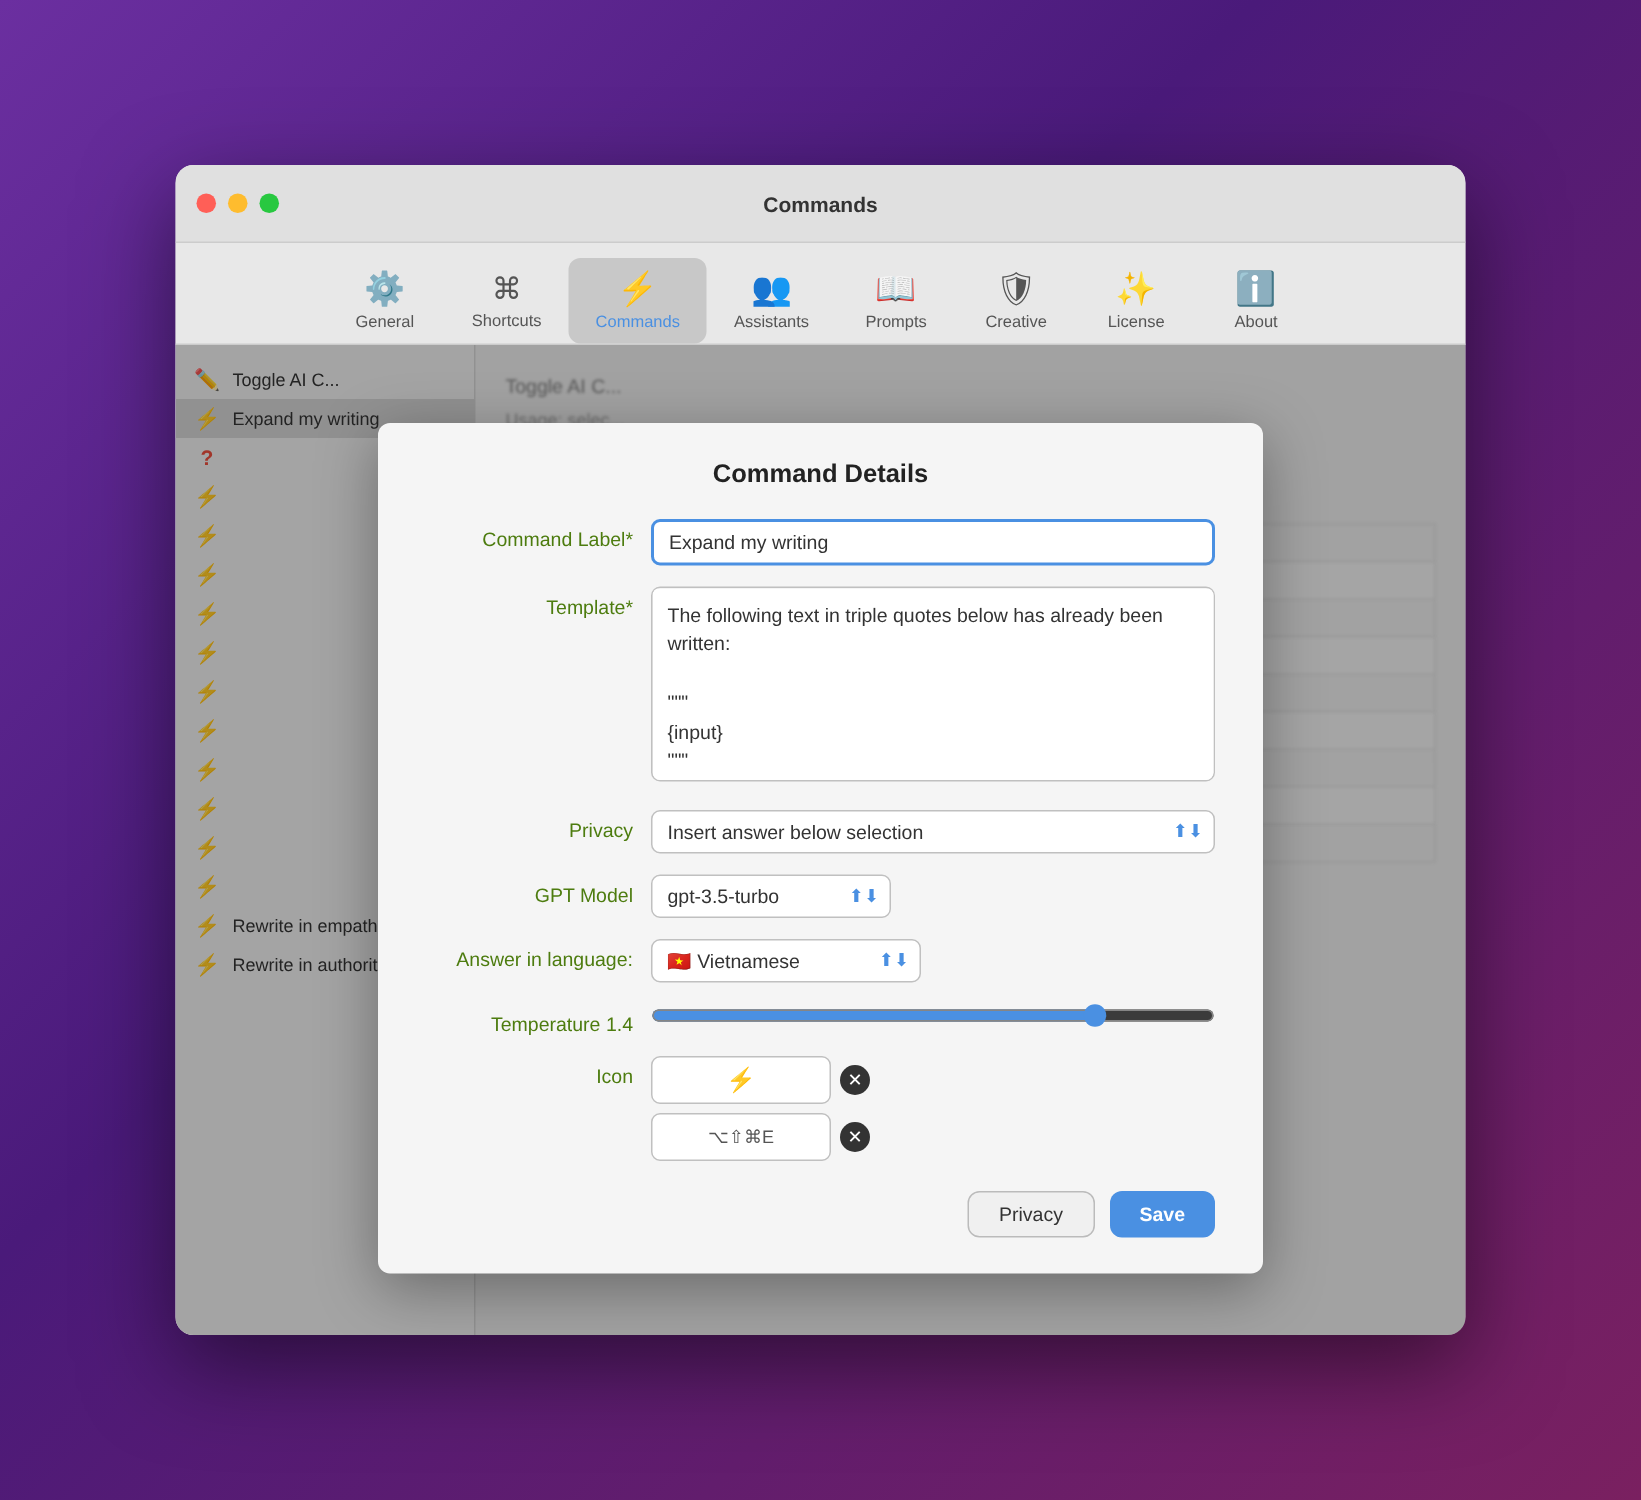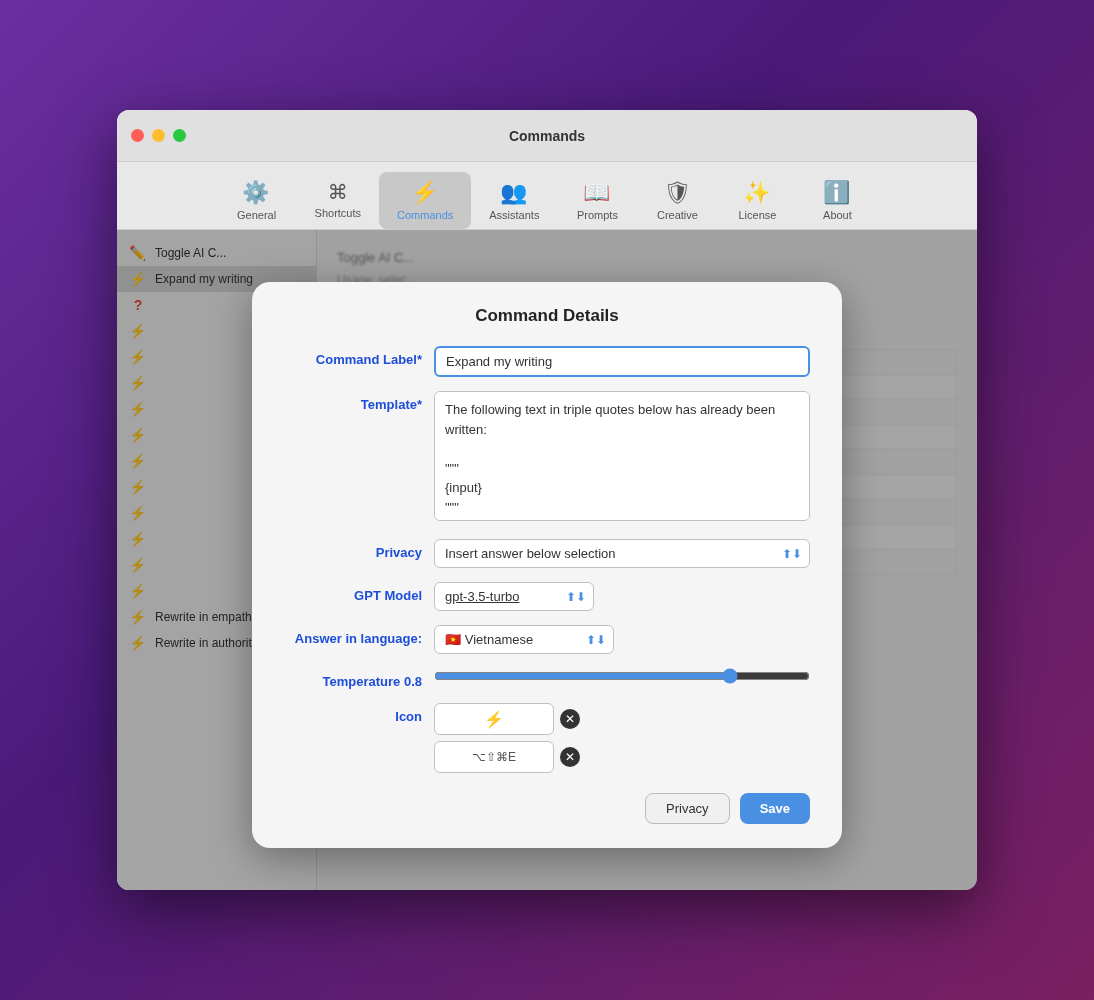--- a/index.html
+++ b/index.html
@@ -191,21 +191,21 @@
       background: rgba(0,0,0,0.3);
       display: flex;
       align-items: center;
       justify-content: center;
       z-index: 100;
     }
 
     .modal {
       width: 590px;
       background: #f5f5f5;
-      border-radius: 18px;
+      border-radius: 8px;
       box-shadow: 0 10px 40px rgba(0,0,0,0.35);
       padding: 24px 32px;
     }
 
     .modal-title {
       font-size: 17px;
       font-weight: 700;
       color: #222;
       text-align: center;
       margin-bottom: 20px;
@@ -213,26 +213,25 @@
 
     .form-row {
       display: flex;
       align-items: flex-start;
       margin-bottom: 14px;
     }
 
     .form-label {
       width: 150px;
       font-size: 13px;
-      color: #1d4ed8;
+      color: #4d7c0f;
       text-align: right;
       padding-right: 12px;
       padding-top: 6px;
       flex-shrink: 0;
-      font-weight: bold;
     }
 
     .form-control {
       flex: 1;
     }
 
     .text-input {
       width: 100%;
       padding: 6px 10px;
       border: 2px solid #4a90e2;
@@ -601,21 +600,21 @@
               </select>
               <span class="select-blue-arrow">⬆⬇</span>
             </div>
           </div>
         </div>
 
         <div class="form-row">
           <div class="form-label">GPT Model</div>
           <div class="form-control">
             <div class="select-wrapper" style="width: auto;">
-              <select class="select-control select-small" style="width: 152px; text-decoration: underline;">
+              <select class="select-control select-small" style="width: 152px;">
                 <option>gpt-3.5-turbo</option>
                 <option>gpt-4</option>
                 <option>gpt-4-turbo</option>
               </select>
               <span class="select-blue-arrow">⬆⬇</span>
             </div>
           </div>
         </div>
 
         <div class="form-row">
@@ -626,21 +625,21 @@
                 <option>🇻🇳 Vietnamese</option>
                 <option>English</option>
                 <option>French</option>
               </select>
               <span class="select-blue-arrow">⬆⬇</span>
             </div>
           </div>
         </div>
 
         <div class="form-row">
-          <div class="form-label">Temperature 0.8</div>
+          <div class="form-label">Temperature 1.4</div>
           <div class="form-control">
             <div class="slider-row">
               <input type="range" class="slider-input" min="0" max="1" step="0.1" value="0.8" style="">
             </div>
           </div>
         </div>
 
         <div class="form-row">
           <div class="form-label">Icon</div>
           <div class="form-control">

